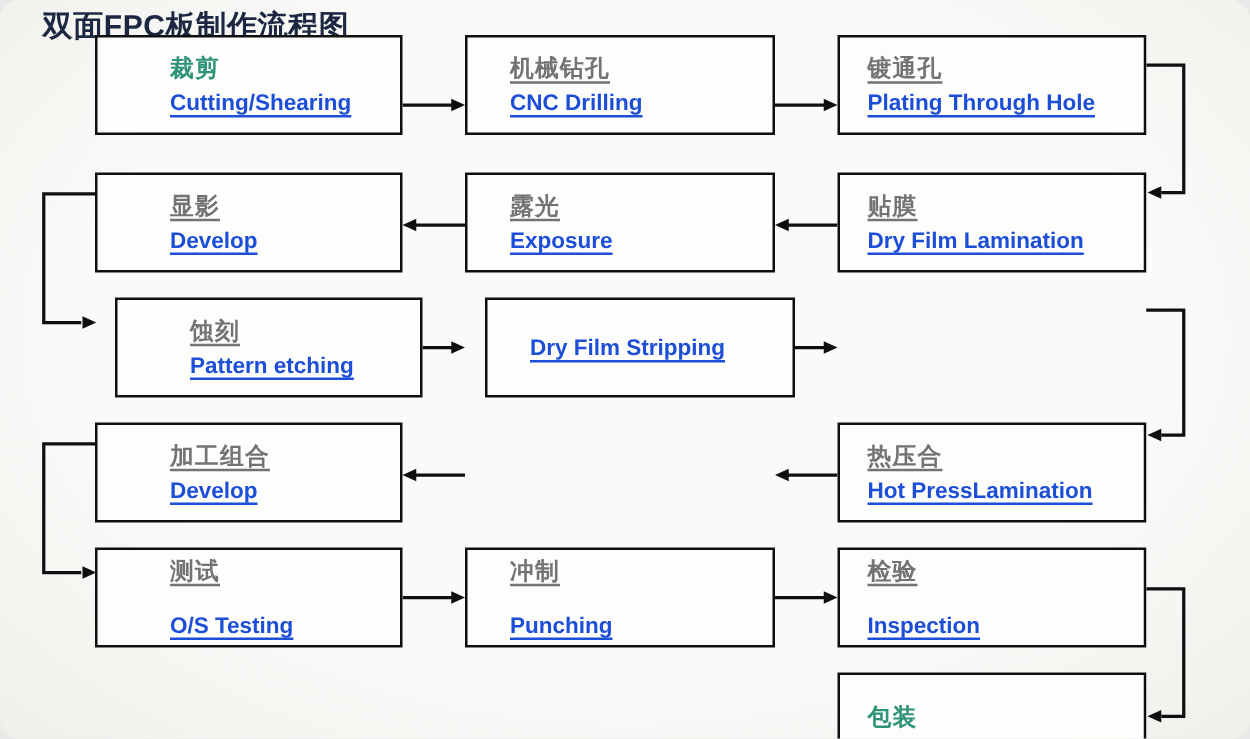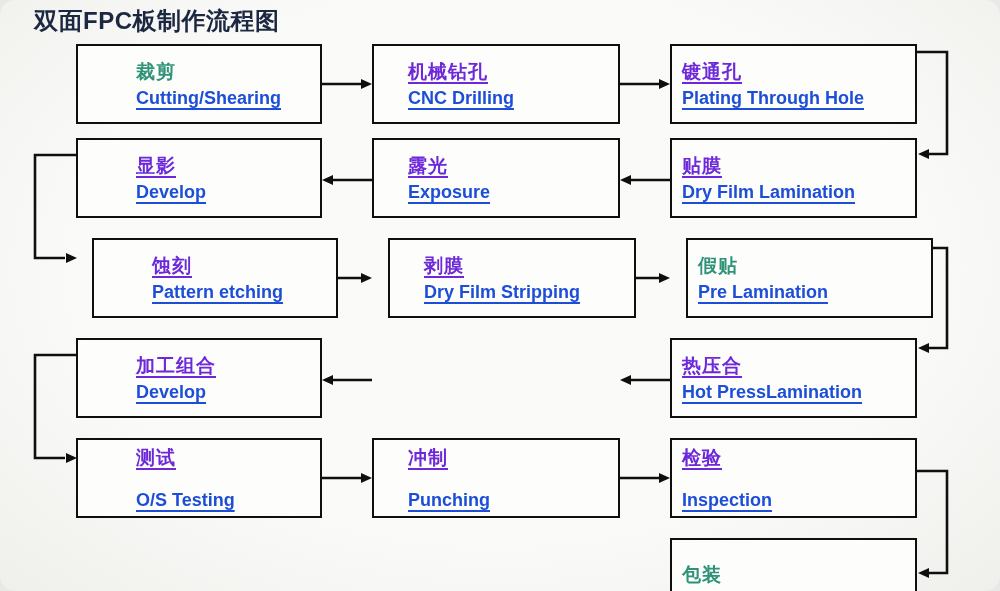--- a/index.html
+++ b/index.html
@@ -33,42 +33,42 @@
     justify-content:center;
     gap:8px;
   }
   .box .zh{
     font-size:19px;
     font-weight:bold;
     line-height:1;
     letter-spacing:1px;
   }
   .box .zh.blue{
-    color:#6d28d9;
+    color:#737373;
     text-decoration:underline;
     text-decoration-thickness:1.5px;
     text-underline-offset:4px;
   }
   .box .zh.green{ color:#2f9377; }
   .box .en{
     font-size:18px;
     font-weight:bold;
     line-height:1;
     color:#1d4ed8;
     text-decoration:underline;
     text-decoration-thickness:2px;
     text-underline-offset:4px;
     white-space:pre;
   }
   
   .c1{ left:76px;  width:246px; padding-left:58px; }
   .c2{ left:372px; width:248px; padding-left:34px; }
-  .c3{ left:670px; width:247px; padding-left:10px; }
+  .c3{ left:670px; width:247px; padding-left:22px; }
   
-  .r1{ top:44px; }
+  .r1{ top:28px; }
   .r2{ top:138px; }
   .r3{ top:238px;margin-left:16px; }
   .r4{ top:338px; }
   .r5{ top:438px;gap:24px; }
   .r6{ top:538px; }
   svg.connectors{
     position:absolute;
     left:0;top:0;
     width:1000px;height:591px;
     pointer-events:none;
@@ -189,26 +189,21 @@
   <div class="box c2 r2">
     <span class="zh blue">露光</span>
     <span class="en">Exposure</span>
   </div>
 
   <div class="box c1 r3">
     <span class="zh blue">蚀刻</span>
     <span class="en">Pattern etching</span>
   </div>
   <div class="box c2 r3">
-    <span class="zh blue">剥膜</span>
     <span class="en">Dry Film Stripping</span>
-  </div>
-  <div class="box c3 r3">
-    <span class="zh green">假贴</span>
-    <span class="en">Pre Lamination</span>
   </div>
 
   <div class="box c3 r4">
     <span class="zh blue">热压合</span>
     <span class="en">Hot PressLamination</span>
   </div>
   <div class="box c1 r4">
     <span class="zh blue">加工组合</span>
     <span class="en">Develop</span>
   </div>

